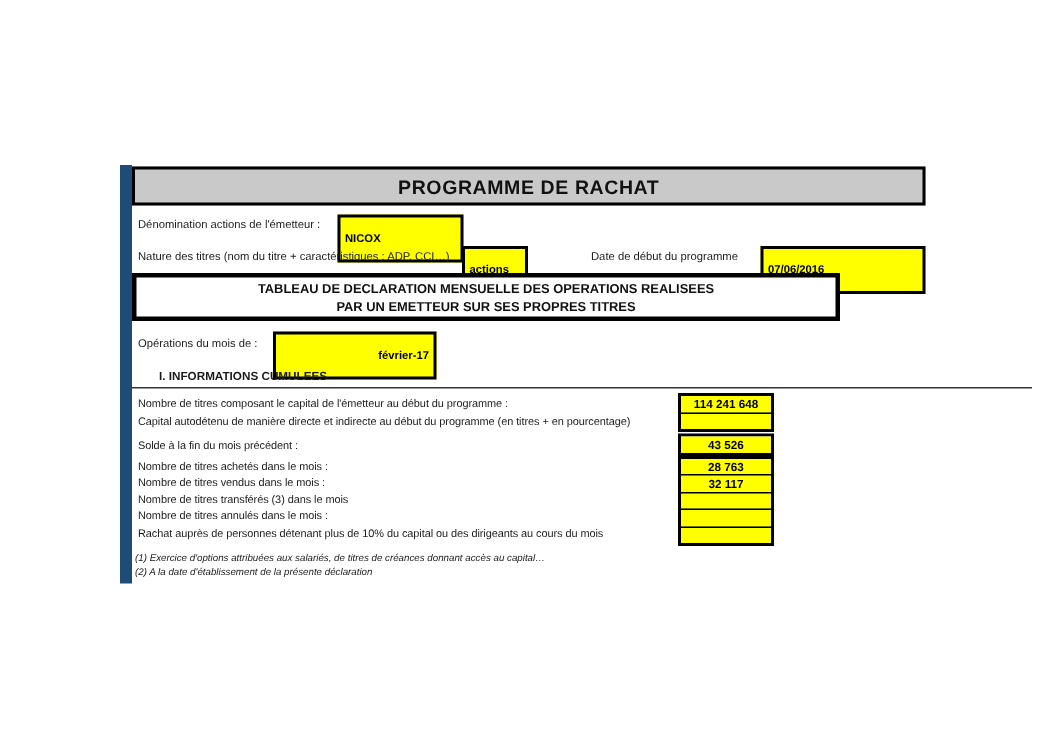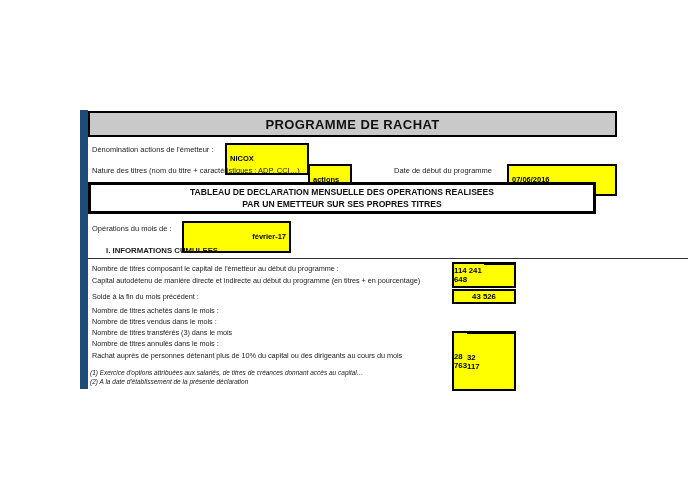--- a/index.html
+++ b/index.html
@@ -18,30 +18,30 @@
   }
   #title-banner .t{font-weight:bold;font-size:13px;letter-spacing:.4px;color:#111;}
   .lbl{font-size:7.5px;line-height:14px;white-space:nowrap;color:#1c1c1c;}
   .field{
     background:#FFFF00;border:2px solid #000;box-sizing:border-box;height:14px;
     font-size:7.5px;font-weight:bold;line-height:10px;display:flex;align-items:center;
     padding:14px 3px;color:#000;white-space:nowrap;
   }
   
   #decl-banner{
-    left:88px;top:182px;width:508px;height:32px;border:3px solid #000;box-sizing:border-box;
+    left:88px;top:182px;width:472px;height:32px;border:3px solid #000;box-sizing:border-box;
     display:flex;flex-direction:column;align-items:center;justify-content:center;background:#fff;
   }
   #decl-banner .l{font-weight:bold;font-size:8.6px;line-height:12px;white-space:nowrap;color:#111;}
   #section-title{left:90px;top:245px;font-weight:bold;font-size:7.8px;line-height:12px;white-space:nowrap;margin-left:16px;}
   #section-divider{left:88px;top:258px;width:600px;height:1px;background:#333;}
   .rowlbl{font-size:7.3px;line-height:12px;white-space:nowrap;letter-spacing:-0.05px;color:#1c1c1c;}
   .cellgroup{
     left:452px;width:64px;border:2px solid #000;box-sizing:border-box;background:#3b82f6;
-    display:flex;flex-direction:row;
+    display:flex;flex-direction:column;
   }
   .vcell{
     flex:1;display:flex;align-items:center;justify-content:center;
     font-size:7.8px;font-weight:bold;color:#000;background:#FFFF00;
   }
   .vcell + .vcell{border-top:1.5px solid #000;}
   .foot{font-size:6.5px;font-style:italic;line-height:9px;white-space:nowrap;color:#222;}
 </style>
 </head>
 <body>
@@ -100,21 +100,21 @@
         <span>43 526</span>
       </div>
   </div>
 
   <div class="abs rowlbl" style="left:92px;top:305px;">Nombre de titres achetés dans le mois :</div>
   <div class="abs rowlbl" style="left:92px;top:316px;">Nombre de titres vendus dans le mois :</div>
   <div class="abs rowlbl" style="left:92px;top:327px;">Nombre de titres transférés (3) dans le mois</div>
   <div class="abs rowlbl" style="left:92px;top:338px;">Nombre de titres annulés dans le mois :</div>
   <div class="abs rowlbl" style="left:92px;top:350px;">Rachat auprès de personnes détenant plus de 10% du capital ou des dirigeants au cours du mois</div>
 
-  <div class="abs cellgroup" style="top:304px;height:60px;margin-top:27px;">
+  <div class="abs cellgroup" style="top:304px;height:60px;">
     <div class="vcell">
         <span>28 763</span>
       </div>
     <div class="vcell">
         <span>32 117</span>
       </div>
     <div class="vcell">
         <span></span>
       </div>
     <div class="vcell">

